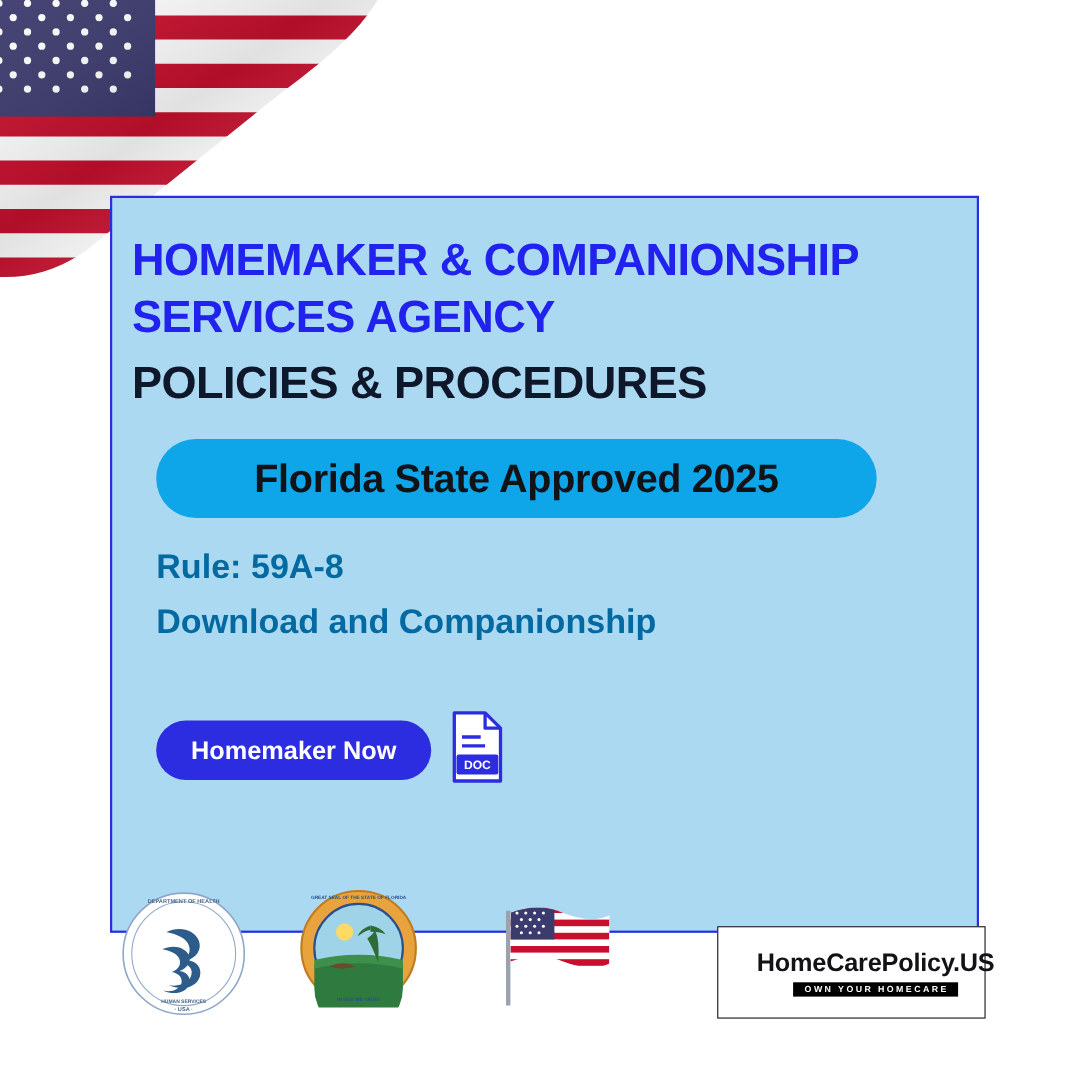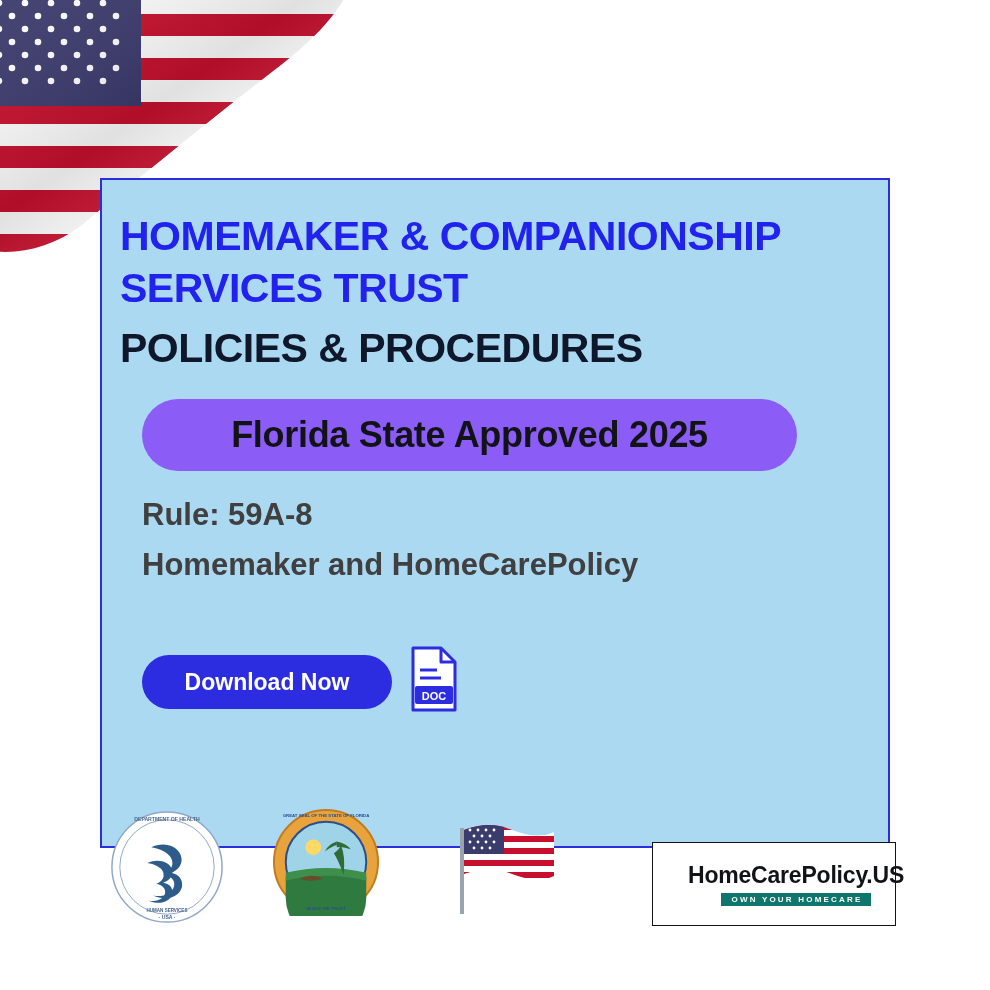--- a/index.html
+++ b/index.html
@@ -49,38 +49,38 @@
     color: #0f172a;
     font-weight: bold;
     font-size: 41px;
     letter-spacing: -0.5px;
   }
 
   .pill {
     position: absolute;
     left: 40px; top: 219px;
     width: 655px; height: 72px;
-    background: #8b5cf6;
+    background: #0ea5e9;
     border-radius: 36px;
     display: flex;
     align-items: center;
     justify-content: center;
   }
   .pill span {
     color: #111317;
     font-size: 36px;
     font-weight: bold;
     letter-spacing: -0.3px;
   }
 
   .rule-block {
     position: absolute;
     left: 40px; top: 310px;
     width: 700px;
-    color: #404040;
+    color: #0369a1;
     font-size: 31px;
     font-weight: bold;
     line-height: 1.62;
   }
 
   .dl-btn {
     position: absolute;
     left: 40px; top: 475px;
     width: 250px; height: 54px;
     background: #2C2CE0;
@@ -133,21 +133,21 @@
     padding-left: 44px;
   }
   .logo-main {
     color: #111317;
     font-size: 23px;
     font-weight: bold;
     letter-spacing: -0.2px;
   }
   .logo-sub {
     margin-top: 4px;
-    background: #0f766e;
+    background: #000000;
     color: #ffffff;
     font-size: 8px;
     font-weight: bold;
     letter-spacing: 2.2px;
     padding: 2px 8px 2px 10px;
   }
 </style>
 </head>
 <body>
 
@@ -226,35 +226,35 @@
         </g>
       </g>
       <rect x="-20" y="-20" width="420" height="300" fill="url(#shade)"></rect>
     </g>
   </svg>
 
   <div class="card">
 
     <div class="title-blue">
       <div>HOMEMAKER &amp; COMPANIONSHIP</div>
-      <div>SERVICES TRUST</div>
+      <div>SERVICES AGENCY</div>
     </div>
 
     <div class="title-black">POLICIES &amp; PROCEDURES</div>
 
     <div class="pill">
       <span>Florida State Approved 2025</span>
     </div>
 
     <div class="rule-block">
       <div>Rule: 59A-8</div>
-      <div>Homemaker and HomeCarePolicy</div>
+      <div>Download and Companionship</div>
     </div>
 
-    <button class="dl-btn">Download Now</button>
+    <button class="dl-btn">Homemaker Now</button>
 
     <svg class="doc-icon" viewBox="0 0 54 66">
       <path d="M6,2 H34 L48,16 V64 H6 Z" fill="#ffffff" stroke="#2C2CE0" stroke-width="3" stroke-linejoin="round"></path>
       <path d="M34,2 V16 H48" fill="none" stroke="#2C2CE0" stroke-width="3" stroke-linejoin="round"></path>
       <line x1="13" y1="24" x2="30" y2="24" stroke="#2C2CE0" stroke-width="3"></line>
       <line x1="13" y1="32" x2="34" y2="32" stroke="#2C2CE0" stroke-width="3"></line>
       <rect x="8" y="40" width="38" height="18" rx="2" fill="#2C2CE0"></rect>
       <text x="27" y="53.5" font-family="Liberation Sans, sans-serif" font-size="11" font-weight="bold" fill="#ffffff" text-anchor="middle">DOC</text>
     </svg>
 

